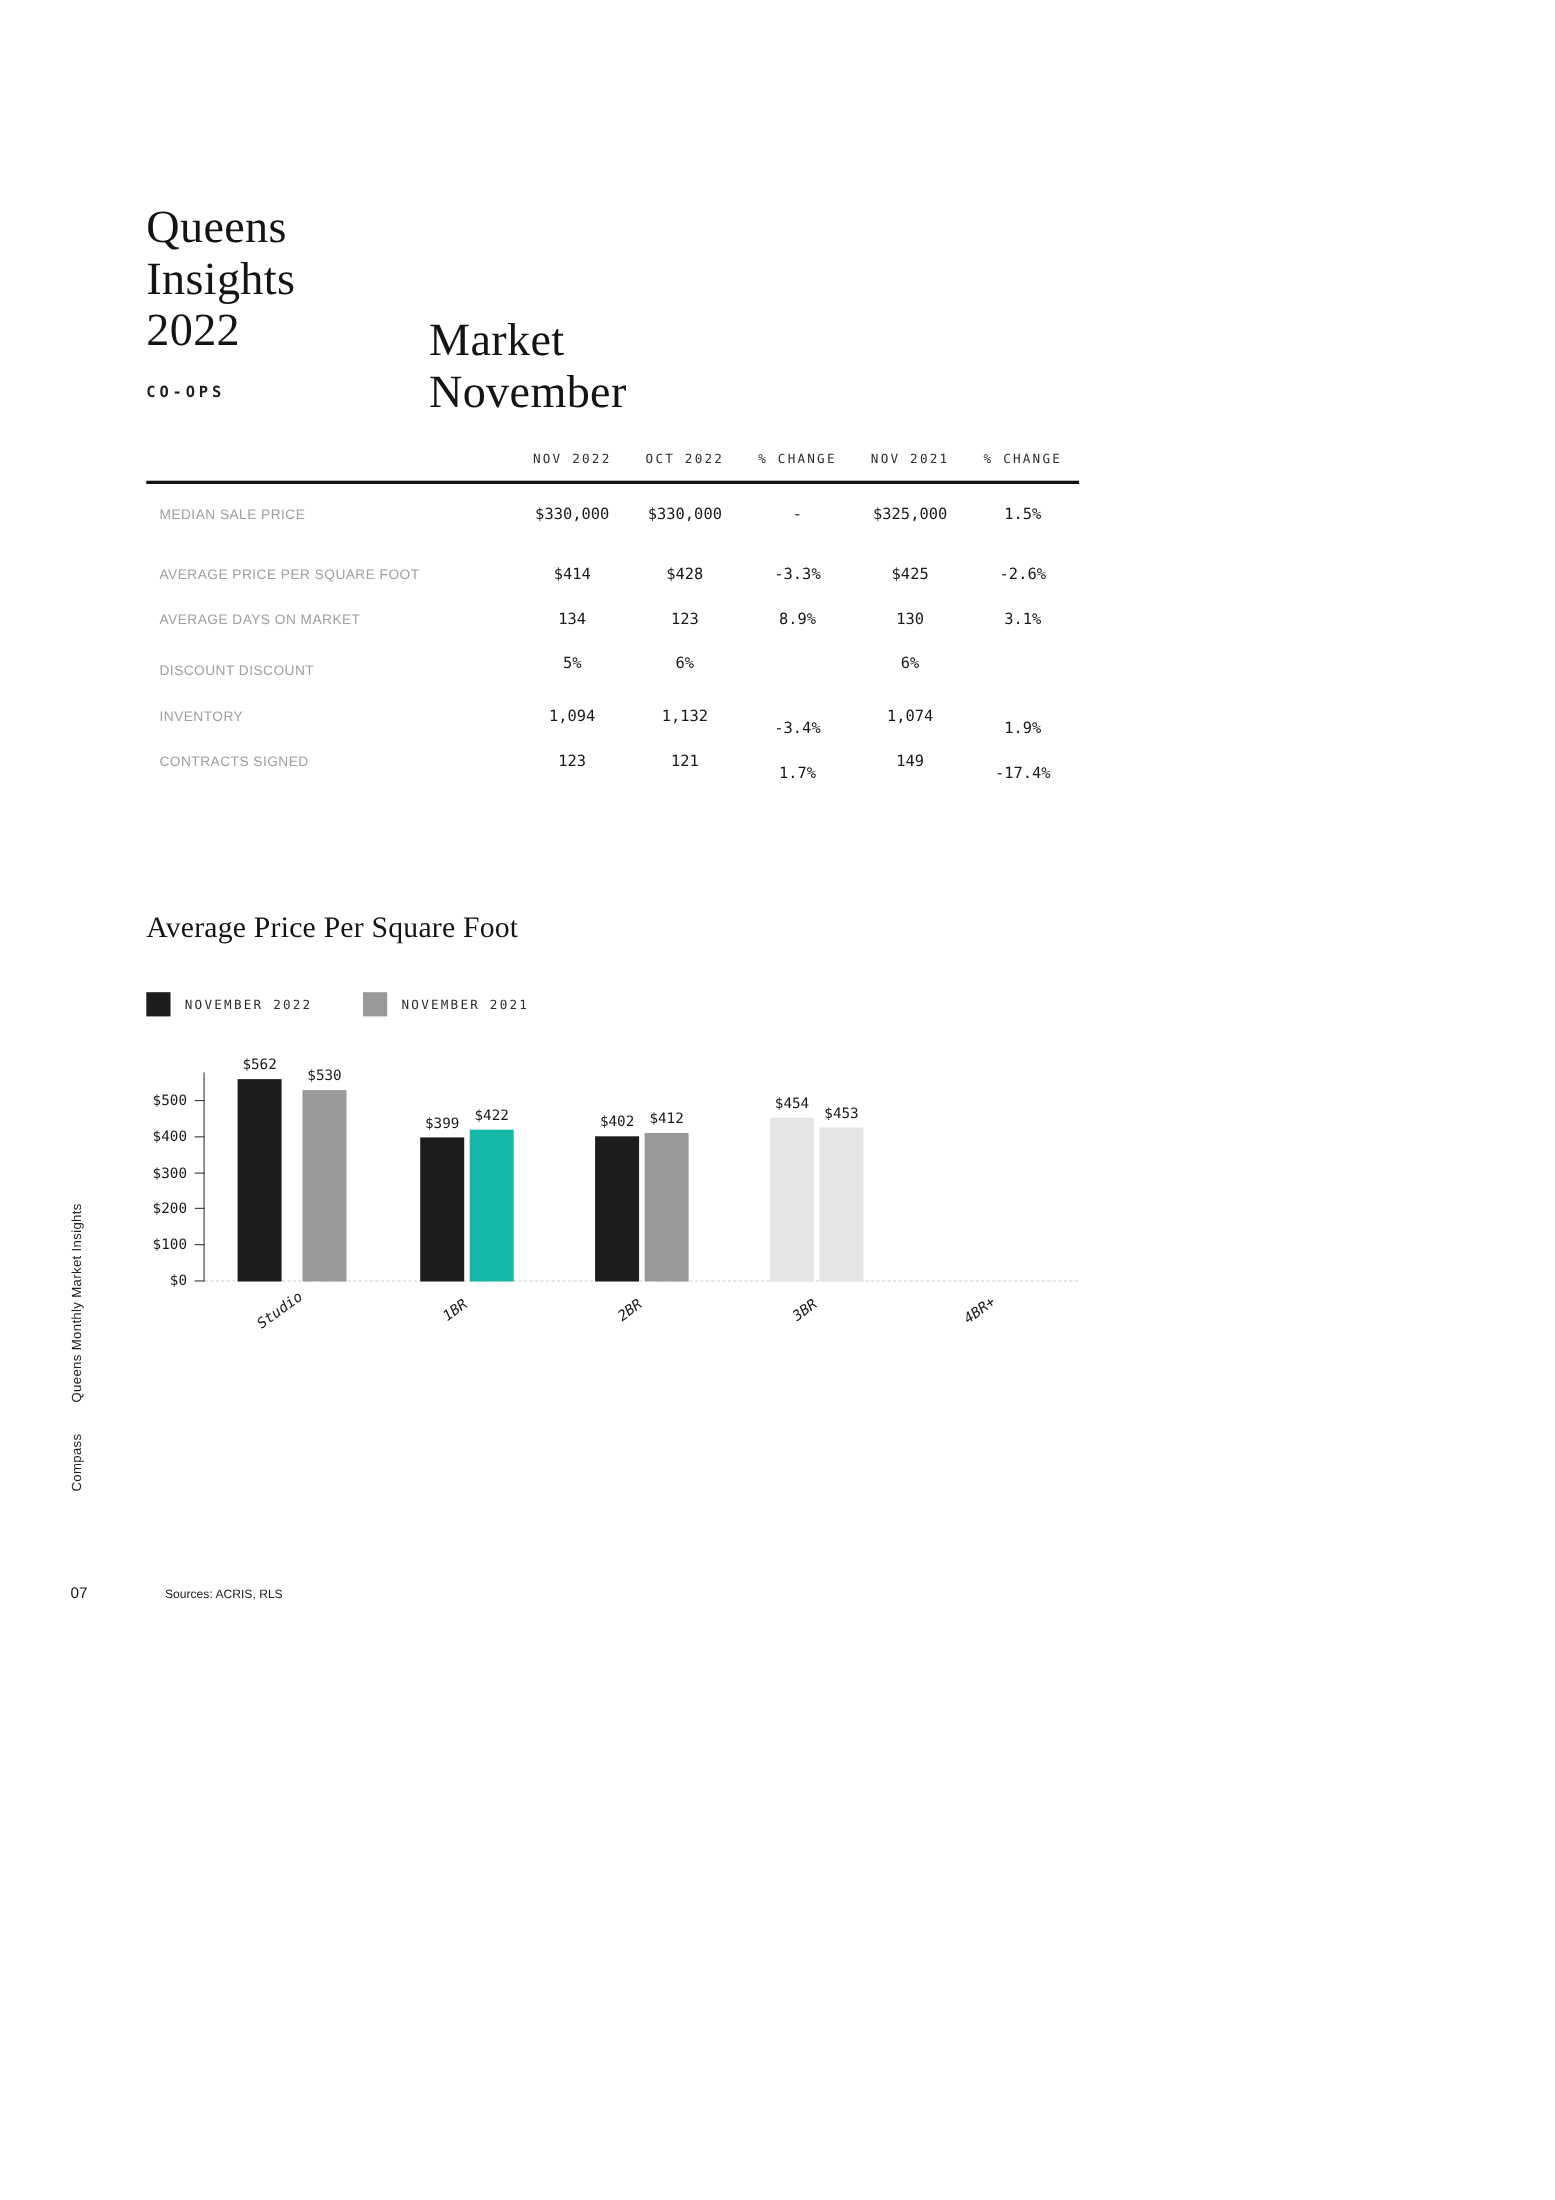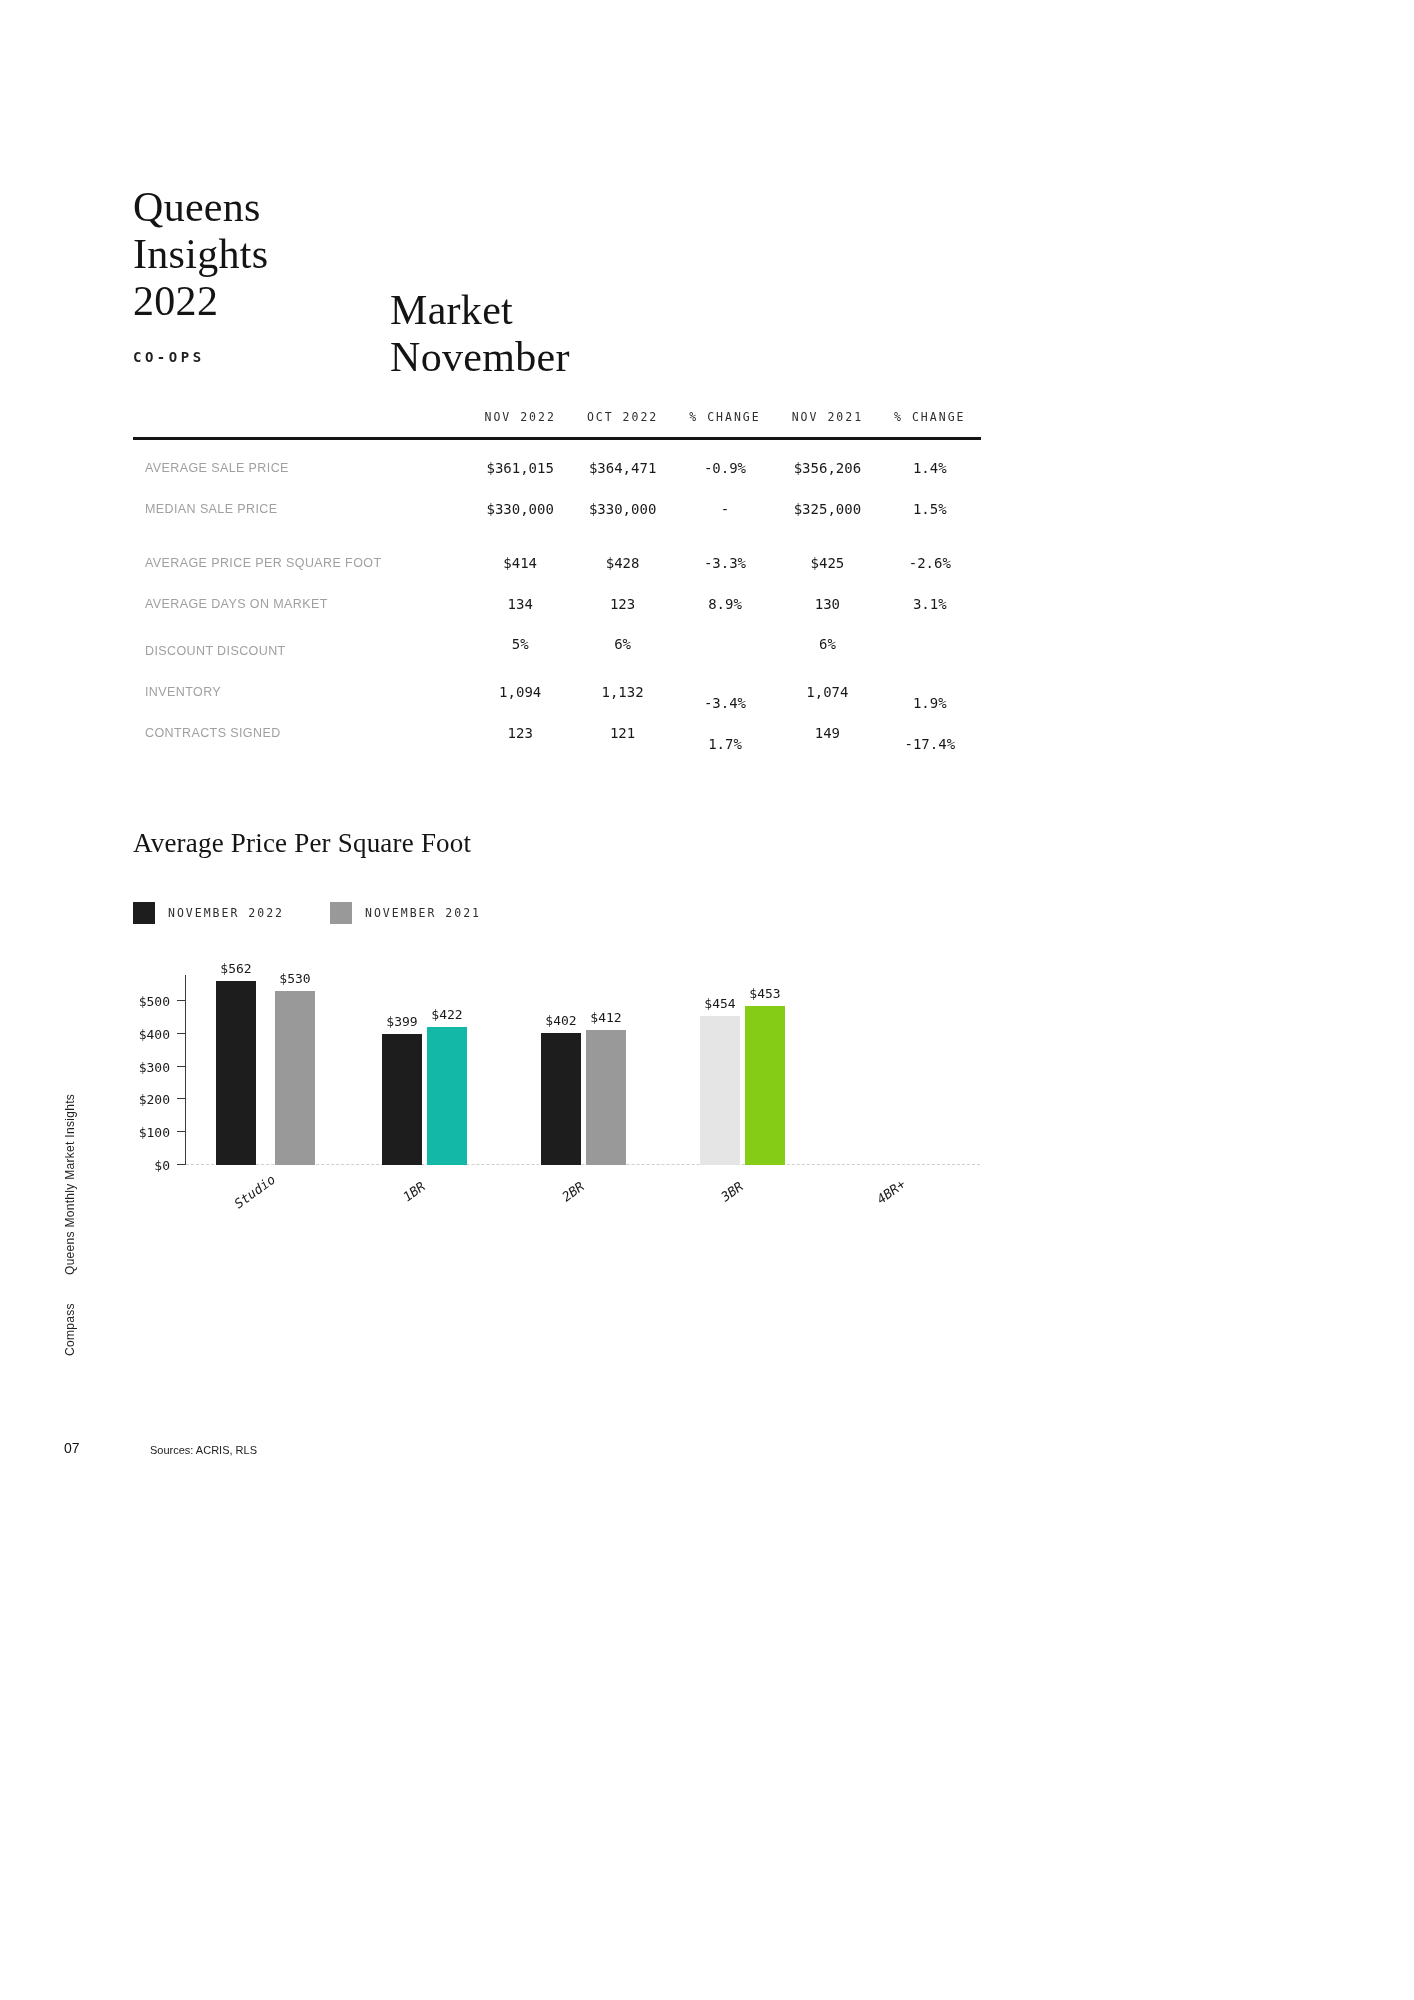--- a/index.html
+++ b/index.html
@@ -76,28 +76,20 @@
     <div class="thead">
       <div class="th"></div>
       <div class="th">NOV 2022</div>
       <div class="th">OCT 2022</div>
       <div class="th">% CHANGE</div>
       <div class="th">NOV 2021</div>
       <div class="th">% CHANGE</div>
     </div>
     <div class="tbody">
 
-      <div class="tr">
-        <div class="tlabel">AVERAGE SALE PRICE</div>
-        <div class="td">$361,015</div>
-        <div class="td">$364,471</div>
-        <div class="td">-0.9%</div>
-        <div class="td">$356,206</div>
-        <div class="td">1.4%</div>
-      </div>
 
       <div class="tr">
         <div class="tlabel">MEDIAN SALE PRICE</div>
         <div class="td">$330,000</div>
         <div class="td">$330,000</div>
         <div class="td">-</div>
         <div class="td">$325,000</div>
         <div class="td">1.5%</div>
       </div>
 
@@ -194,21 +186,21 @@
             <span class="bar-value">$402</span>
           </div>
           <div class="bar" style="height: 134.966px; background: rgb(153, 153, 153);">
             <span class="bar-value">$412</span>
           </div>
         </div>
         <div class="bar-group" style="left: 477px; width: 159px;">
           <div class="bar" style="height: 148.724px; background: #e5e5e5;">
             <span class="bar-value">$454</span>
           </div>
-          <div class="bar" style="height: 159px; background: #84cc16;">
+          <div class="bar" style="height: 140px; background: #e5e5e5;">
             <span class="bar-value">$453</span>
           </div>
         </div>
         <div class="bar-group" style="left: 636px; width: 159px;"></div>
       </div>
     <div class="xlabels" id="xlabels">
         <div class="xslot" style="left: 0px; width: 159px;"><span class="xlabel">Studio</span></div>
         <div class="xslot" style="left: 159px; width: 159px;"><span class="xlabel">1BR</span></div>
         <div class="xslot" style="left: 318px; width: 159px;"><span class="xlabel">2BR</span></div>
         <div class="xslot" style="left: 477px; width: 159px;"><span class="xlabel">3BR</span></div>

